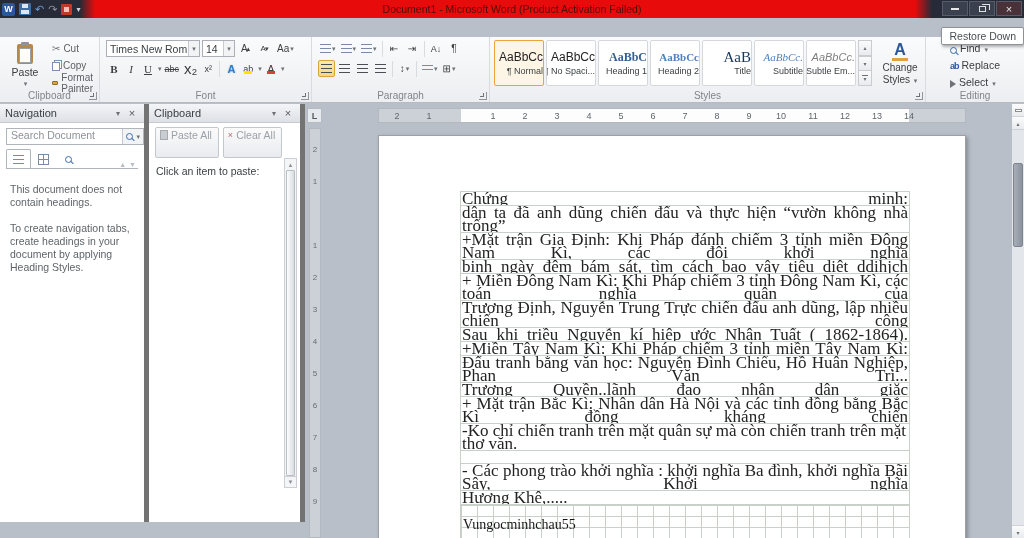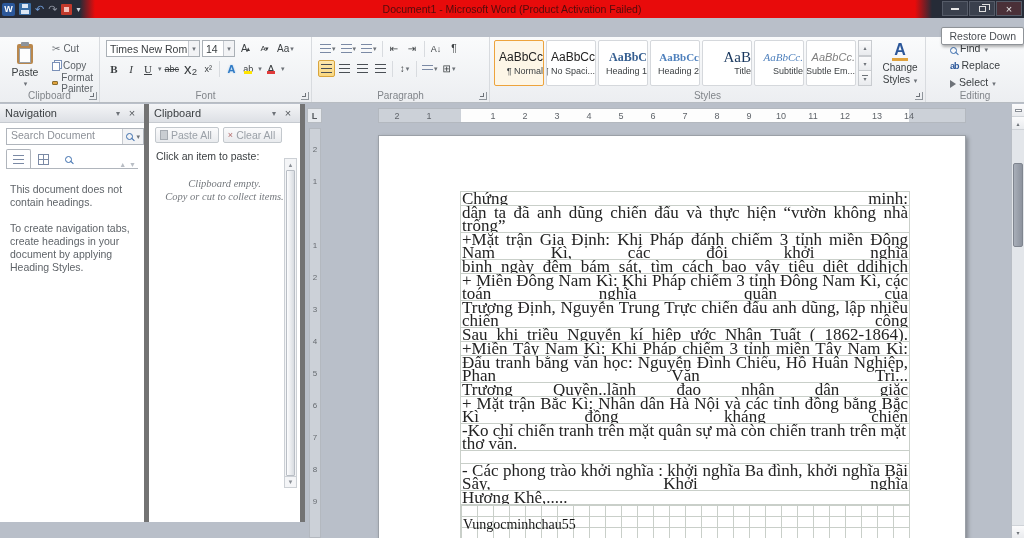--- a/index.html
+++ b/index.html
@@ -118,21 +118,21 @@
   .searchbox .sb-icons{display:flex;align-items:center;gap:2px;border-left:1px solid #c6cad0;padding:0 3px;height:100%;background:#f2f3f5}
   .navtabs{margin:2px 6px 0 6px;display:flex;align-items:flex-end;border-bottom:1px solid #b0b5bc;height:20px}
   .ntab{width:25px;height:19px;display:flex;align-items:center;justify-content:center;border:1px solid transparent;border-bottom:none}
   .ntab.active{background:#fff;border-color:#b0b5bc;border-radius:2px 2px 0 0}
   .nav-arrows{margin-left:auto;display:flex;gap:3px;color:#b9bec5;font-size:7px;padding-right:2px}
   .i-grid{width:11px;height:11px;background-image:linear-gradient(#7b8aa5 1px,transparent 1px),linear-gradient(90deg,#7b8aa5 1px,transparent 1px);background-size:5px 5px;border-right:1px solid #7b8aa5;border-bottom:1px solid #7b8aa5}
   .navbody{padding:14px 10px;color:#5f6469;font-size:10.5px;line-height:13px}
   .navbody p{margin-bottom:13px}
 
   .clip-toolbar{display:flex;gap:4px;padding:4px 6px}
-  .pbtn{border:1px solid #c3c8cd;background:linear-gradient(#fbfbfc,#e9ebee);color:#9ba1a8;padding:1px 6px 1px 4px;display:inline-flex;align-items:center;gap:3px;font-size:10.5px;border-radius:2px}
+  .pbtn{border:1px solid #c3c8cd;background:linear-gradient(#fbfbfc,#e9ebee);color:#9ba1a8;padding:1px 6px 16px 4px;display:inline-flex;align-items:center;gap:3px;font-size:10.5px;border-radius:2px}
   .mini-clip{width:8px;height:10px;background:#c9cdd2;border:1px solid #a6abb2;position:relative}
   .clip-x{color:#b36a6a;font-size:9px}
   .clip-instruction{padding:3px 7px;color:#3c4043;font-size:10.5px}
   .clip-empty{margin-top:12px;text-align:center;font-family:"Liberation Serif",serif;font-style:italic;color:#75797e;font-size:10.5px;line-height:13px}
   .clip-scroll{position:absolute;right:3px;top:54px;bottom:34px;width:13px;border:1px solid #ccd0d5;background:#f4f5f7;display:flex;flex-direction:column}
   .cs-arrow{height:11px;font-size:6px;color:#8a8f96;display:flex;align-items:center;justify-content:center}
   .cs-thumb{flex:1;margin:0 1px;background:linear-gradient(90deg,#fdfdfe,#d8dce1);border:1px solid #b9bec5;border-radius:1px}
   .clip-bottom{position:absolute;left:0;right:0;bottom:0;height:26px;background:#e8eaee;border-top:1px solid #c6cad0;display:flex;align-items:center;padding:0 6px}
   .options-btn{border:1px solid #aeb3ba;background:linear-gradient(#fdfdfd,#dde1e6);padding:1px 8px;color:#3c4043;font-size:10.5px;border-radius:2px;display:inline-flex;gap:4px;align-items:center}
 
@@ -423,24 +423,20 @@
       <span class="pbtn">
           <span class="mini-clip"></span>
           <span>Paste All</span>
         </span>
       <span class="pbtn">
           <span class="clip-x">×</span>
           <span>Clear All</span>
         </span>
     </div>
     <div class="clip-instruction">Click an item to paste:</div>
-    <div class="clip-empty">
-      <div>Clipboard empty.</div>
-      <div>Copy or cut to collect items.</div>
-    </div>
     <div class="clip-scroll">
       <span class="cs-arrow">▲</span>
       <span class="cs-thumb"></span>
       <span class="cs-arrow" style="border-top:1px solid #ccd0d5;border-bottom:none">▼</span>
     </div>
   </div>
 
   <div id="docarea">
     <span id="tabsel">L</span>
     <div id="h-ruler">

